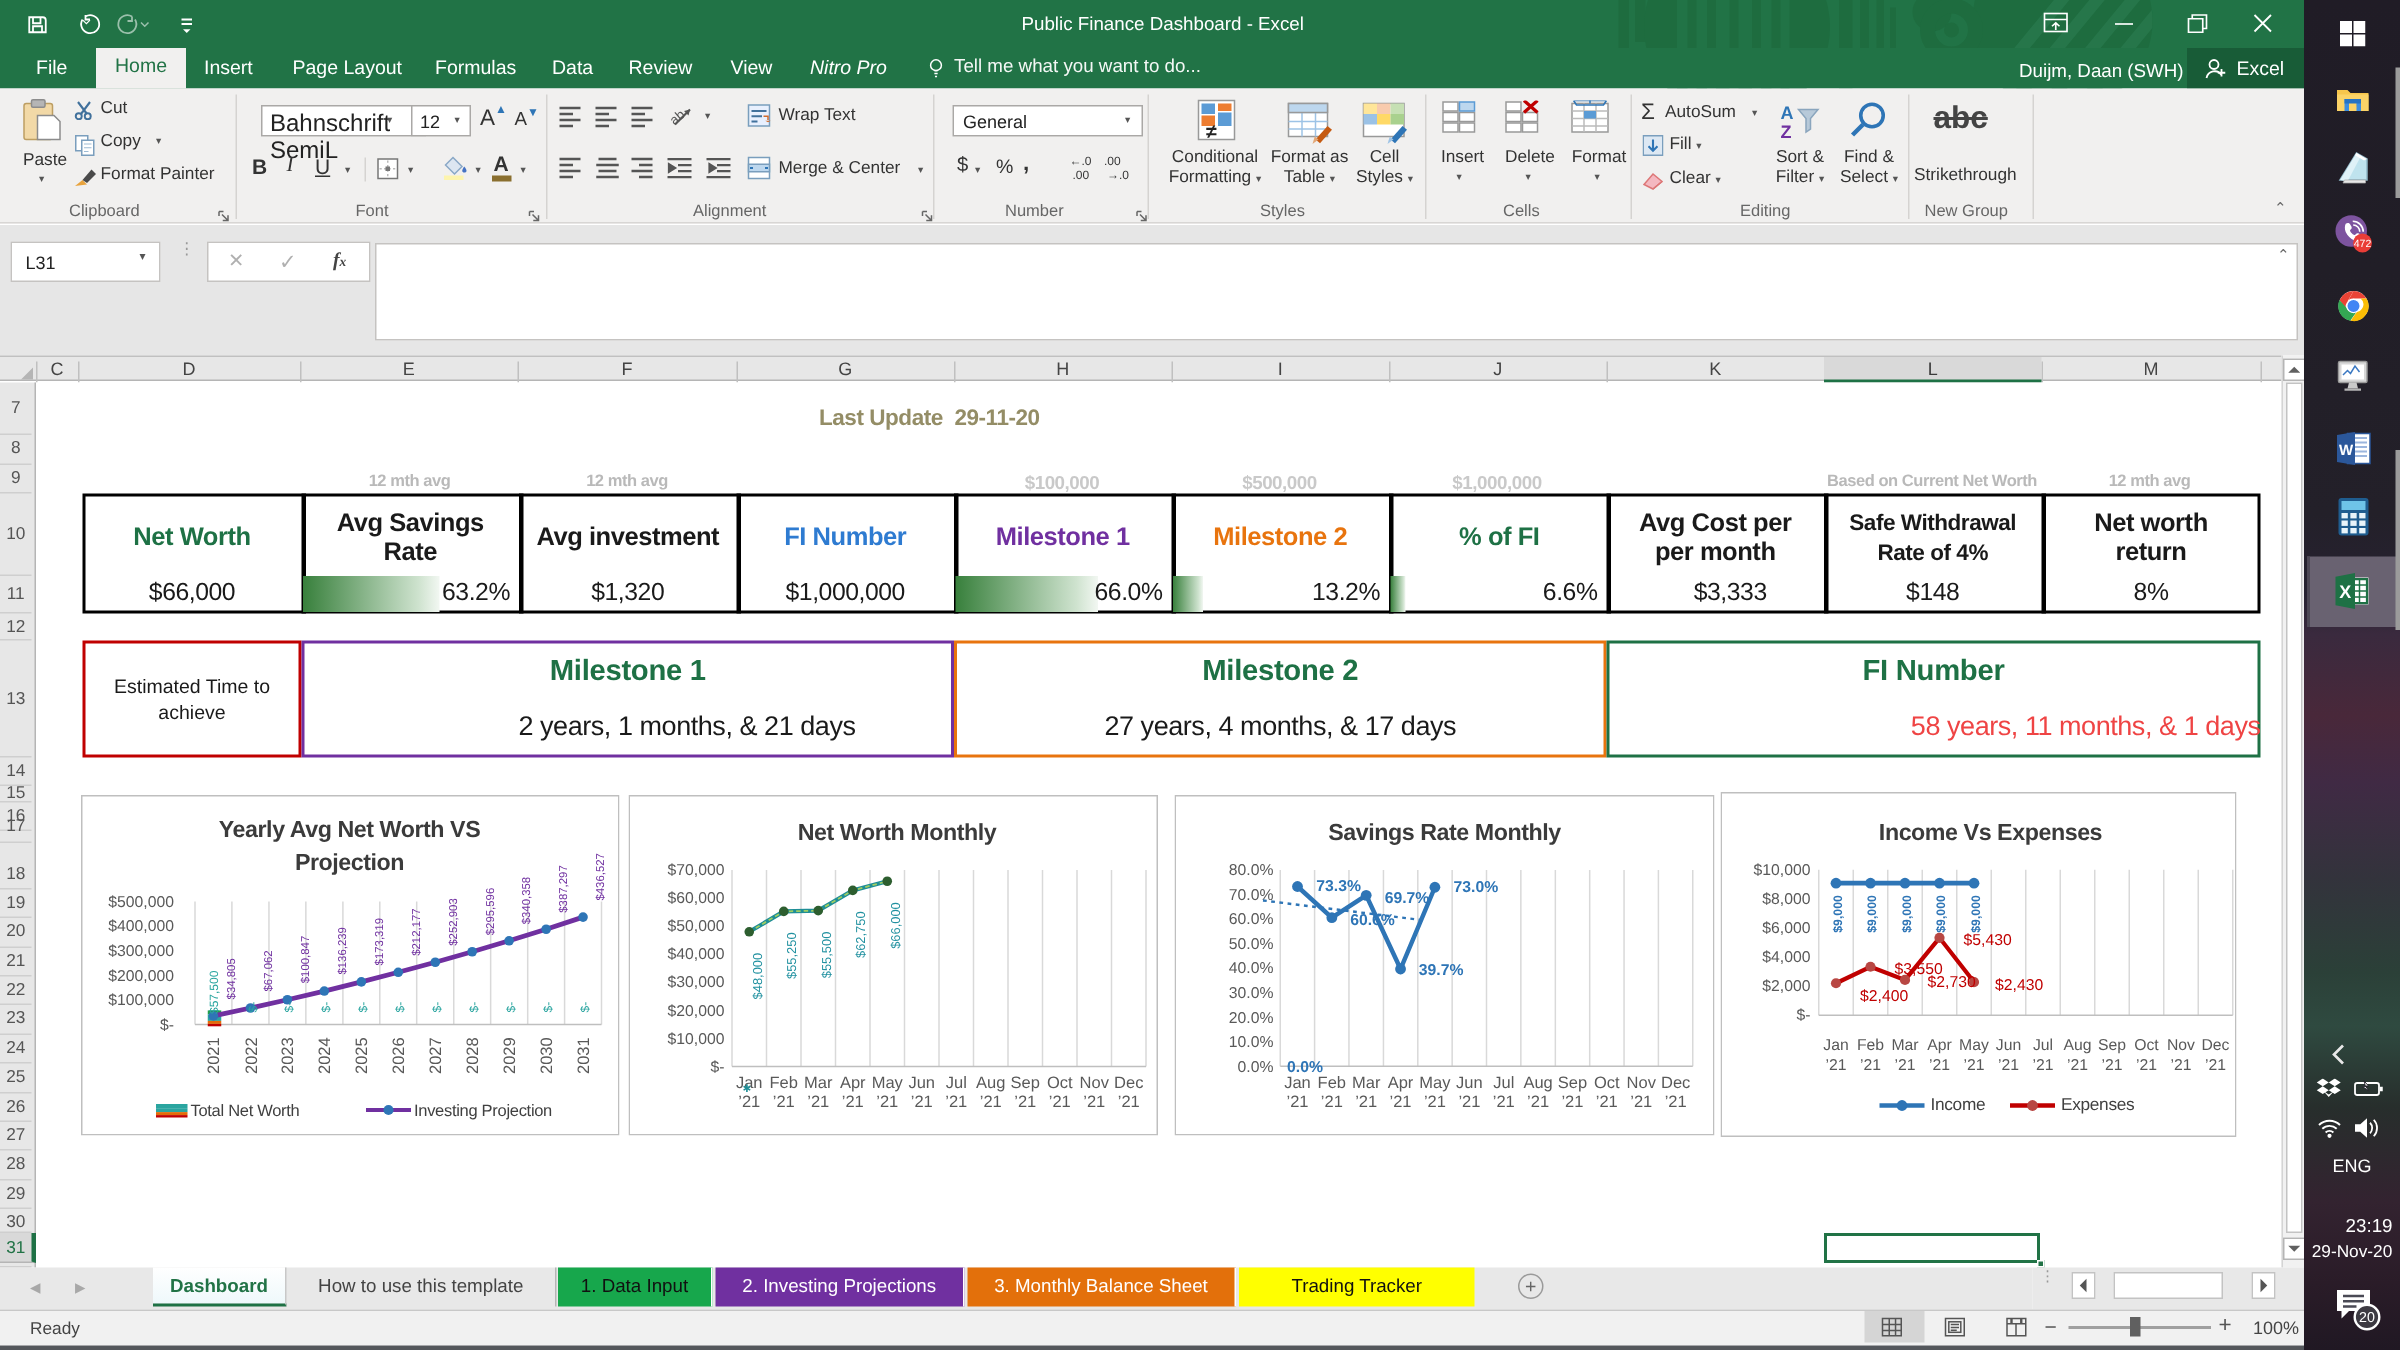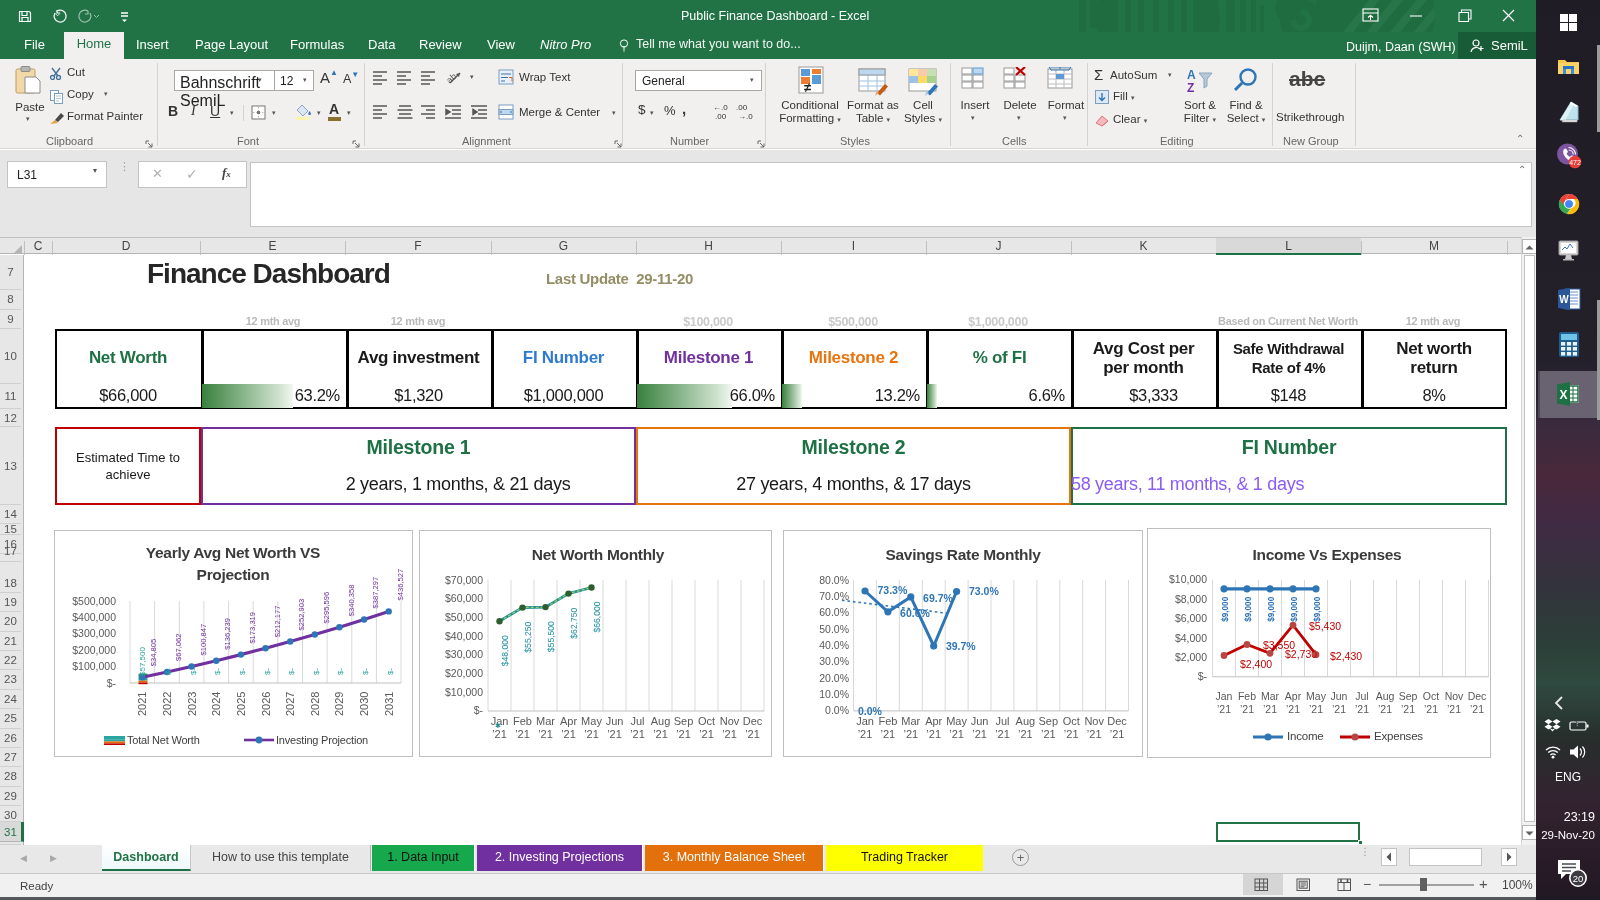--- a/index.html
+++ b/index.html
@@ -101,21 +101,21 @@
     <circle cx="7" cy="5.5" r="3.6"></circle>
       <path d="M5.7,9 h2.6 M5.9,11 h2.2 M6.3,13 h1.4"></path>
   </svg>
   <div class="abs wh" style="left:636px;top:5px;font-size:12.5px;opacity:0.95;">Tell me what you want to do...</div>
   <div class="abs wh" style="left:1346px;top:8px;font-size:12.5px;">Duijm, Daan (SWH)</div>
   <div class="abs" style="left:1458px;top:0px;width:78px;height:27px;background:#185c37;"></div>
   <svg class="abs" style="left:1469px;top:6px" width="18" height="16" viewBox="0 0 18 16" fill="none" stroke="#fff" stroke-width="1.2">
     <circle cx="7" cy="5" r="3"></circle>
       <path d="M2,14 a5.5,5.5 0 0 1 10,-2 M12,8 v5 M9.5,10.5 h5"></path>
   </svg>
-  <div class="abs wh" style="left:1491px;top:6px;font-size:13px;">SemiL</div>
+  <div class="abs wh" style="left:1491px;top:6px;font-size:13px;">Excel</div>
 </div>
 <div class="abs" id="ribbon">
   <div class="ghost-sep" style="left:157px"></div>
     <div class="ghost-sep" style="left:364px"></div>
   <div class="ghost-sep" style="left:622px"></div>
     <div class="ghost-sep" style="left:765px"></div>
   <div class="ghost-sep" style="left:950px"></div>
     <div class="ghost-sep" style="left:1087px"></div>
   <div class="ghost-sep" style="left:1272px"></div>
     <div class="ghost-sep" style="left:1355px"></div>
@@ -402,21 +402,20 @@
   <div class="rnum" style="top:493px;height:19px;">27</div>
   <div class="rnum" style="top:512px;height:20px;">28</div>
   <div class="rnum" style="top:532px;height:19px;">29</div>
   <div class="rnum" style="top:551px;height:16px;">30</div>
   <div class="abs" style="top:567px;left:0;width:24px;height:20px;background:#d9d9d9;border-right:3px solid #1e7145;border-bottom:1px solid #b5b5b5;color:#217346;font-size:11.5px;text-align:center;line-height:20px;">31</div>
   <div class="rnum" style="top:587px;height:3px;"></div>
 </div>
 <div class="abs" id="sheet"></div>
 
 <div class="abs" id="content" style="left:0;top:0;width:1536px;height:900px;">
-<div class="abs" style="left:147px;top:258px;font-size:28px;font-weight:bold;color:#262626;letter-spacing:-1px;">Finance Dashboard</div>
 <div class="abs" style="left:546px;top:270px;font-size:15px;font-weight:bold;color:#948d66;letter-spacing:-0.3px;">Last Update&nbsp;&nbsp;29-11-20</div>
 <div class="abs" style="left:173px;top:315px;width:200px;text-align:center;font-size:11px;font-weight:bold;color:#b9b9b9;letter-spacing:-0.3px;">12 mth avg</div>
 <div class="abs" style="left:318px;top:315px;width:200px;text-align:center;font-size:11px;font-weight:bold;color:#b9b9b9;letter-spacing:-0.3px;">12 mth avg</div>
 <div class="abs" style="left:608px;top:315px;width:200px;text-align:center;font-size:12.5px;font-weight:bold;color:#c9c9c9;letter-spacing:-0.3px;">$100,000</div>
 <div class="abs" style="left:753px;top:315px;width:200px;text-align:center;font-size:12.5px;font-weight:bold;color:#c9c9c9;letter-spacing:-0.3px;">$500,000</div>
 <div class="abs" style="left:898px;top:315px;width:200px;text-align:center;font-size:12.5px;font-weight:bold;color:#c9c9c9;letter-spacing:-0.3px;">$1,000,000</div>
 <div class="abs" style="left:1188px;top:315px;width:200px;text-align:center;font-size:11px;font-weight:bold;color:#b9b9b9;letter-spacing:-0.3px;">Based on Current Net Worth</div>
 <div class="abs" style="left:1333px;top:315px;width:200px;text-align:center;font-size:11px;font-weight:bold;color:#b9b9b9;letter-spacing:-0.3px;">12 mth avg</div>
 <div class="abs" style="left:55px;top:329px;width:1452px;height:80px;border:2.5px solid #000;"></div>
 <div class="abs" style="left:201px;top:329px;width:2.5px;height:80px;background:#000;"></div>
@@ -425,20 +424,23 @@
 <div class="abs" style="left:636px;top:329px;width:2.5px;height:80px;background:#000;"></div>
 <div class="abs" style="left:781px;top:329px;width:2.5px;height:80px;background:#000;"></div>
 <div class="abs" style="left:926px;top:329px;width:2.5px;height:80px;background:#000;"></div>
 <div class="abs" style="left:1071px;top:329px;width:2.5px;height:80px;background:#000;"></div>
 <div class="abs" style="left:1216px;top:329px;width:2.5px;height:80px;background:#000;"></div>
 <div class="abs" style="left:1361px;top:329px;width:2.5px;height:80px;background:#000;"></div>
 <div class="abs" style="left:55px;top:331px;width:146px;height:53px;display:flex;align-items:center;justify-content:center;text-align:center;font-size:17px;font-weight:bold;color:#1a1a1a;line-height:19px;letter-spacing:-0.3px;">
       <div><span style="color:#1e7145">Net Worth</span></div>
     </div>
 <div class="abs" style="left:55px;top:386px;width:146px;text-align:center;font-size:16.5px;color:#1a1a1a;letter-spacing:-0.3px;">$66,000</div>
+<div class="abs" style="left:201px;top:331px;width:145px;height:53px;display:flex;align-items:center;justify-content:center;text-align:center;font-size:17px;font-weight:bold;color:#1a1a1a;line-height:19px;letter-spacing:-0.3px;">
+      <div>Avg Savings<br>Rate</div>
+    </div>
 <div class="abs" style="left:202px;top:384px;width:91px;height:24px;background:linear-gradient(to right,#38803c,#cfe3cf 85%,#f2f7f2);"></div>
 <div class="abs" style="left:201px;top:386px;width:139px;text-align:right;font-size:16.5px;color:#1a1a1a;letter-spacing:-0.3px;">63.2%</div>
 <div class="abs" style="left:346px;top:331px;width:145px;height:53px;display:flex;align-items:center;justify-content:center;text-align:center;font-size:17px;font-weight:bold;color:#1a1a1a;line-height:19px;letter-spacing:-0.3px;">
       <div>Avg investment</div>
     </div>
 <div class="abs" style="left:346px;top:386px;width:145px;text-align:center;font-size:16.5px;color:#1a1a1a;letter-spacing:-0.3px;">$1,320</div>
 <div class="abs" style="left:491px;top:331px;width:145px;height:53px;display:flex;align-items:center;justify-content:center;text-align:center;font-size:17px;font-weight:bold;color:#1a1a1a;line-height:19px;letter-spacing:-0.3px;">
       <div><span style="color:#2e7bd1">FI Number</span></div>
     </div>
 <div class="abs" style="left:491px;top:386px;width:145px;text-align:center;font-size:16.5px;color:#1a1a1a;letter-spacing:-0.3px;">$1,000,000</div>
@@ -471,21 +473,21 @@
 <div class="abs" style="left:1361px;top:386px;width:146px;text-align:center;font-size:16.5px;color:#1a1a1a;letter-spacing:-0.3px;">8%</div>
 <div class="abs" style="left:55px;top:427px;width:146px;height:78px;border:2px solid #c00000;display:flex;align-items:center;justify-content:center;text-align:center;font-size:13px;color:#1a1a1a;line-height:17px;">Estimated Time to<br>achieve</div>
 <div class="abs" style="left:201px;top:427px;width:435px;height:78px;border:2.5px solid #7030a0;"></div>
 <div class="abs" style="left:201px;top:436px;width:435px;text-align:center;font-size:19.5px;font-weight:bold;color:#1e7145;letter-spacing:-0.2px;">Milestone 1</div>
 <div class="abs" style="left:201px;top:474px;width:514px;text-align:center;font-size:18px;color:#1a1a1a;letter-spacing:-0.3px;">2 years, 1 months, &amp; 21 days</div>
 <div class="abs" style="left:636px;top:427px;width:435px;height:78px;border:2.5px solid #e8740e;"></div>
 <div class="abs" style="left:636px;top:436px;width:435px;text-align:center;font-size:19.5px;font-weight:bold;color:#1e7145;letter-spacing:-0.2px;">Milestone 2</div>
 <div class="abs" style="left:636px;top:474px;width:435px;text-align:center;font-size:18px;color:#1a1a1a;letter-spacing:-0.3px;">27 years, 4 months, &amp; 17 days</div>
 <div class="abs" style="left:1071px;top:427px;width:436px;height:78px;border:2.5px solid #1e7145;"></div>
 <div class="abs" style="left:1071px;top:436px;width:436px;text-align:center;font-size:19.5px;font-weight:bold;color:#1e7145;letter-spacing:-0.2px;">FI Number</div>
-<div class="abs" style="left:1071px;top:474px;width:436px;text-align:left;font-size:18px;color:#8b5cf6;letter-spacing:-0.3px;">58 years, 11 months, &amp; 1 days</div>
+<div class="abs" style="left:1071px;top:474px;width:436px;text-align:right;font-size:18px;color:#ef4444;letter-spacing:-0.3px;">58 years, 11 months, &amp; 1 days</div>
 <svg class="abs" style="left:54px;top:530px" width="359" height="227" viewBox="0 0 359 227">
 <rect x="0.5" y="0.5" width="358" height="226" fill="#fff" stroke="#bfbfbf"></rect>
 <text x="179" y="28" font-size="15.5" font-weight="bold" fill="#3b3b3b" text-anchor="middle" letter-spacing="-0.3">Yearly Avg Net Worth VS</text>
 <text x="179" y="50" font-size="15.5" font-weight="bold" fill="#3b3b3b" text-anchor="middle" letter-spacing="-0.3">Projection</text>
 <text x="62" y="74.5" font-size="10.5" fill="#595959" text-anchor="end">$500,000</text>
 <text x="62" y="90.9" font-size="10.5" fill="#595959" text-anchor="end">$400,000</text>
 <text x="62" y="107.3" font-size="10.5" fill="#595959" text-anchor="end">$300,000</text>
 <text x="62" y="123.7" font-size="10.5" fill="#595959" text-anchor="end">$200,000</text>
 <text x="62" y="140.1" font-size="10.5" fill="#595959" text-anchor="end">$100,000</text>
 <text x="62" y="156.5" font-size="10.5" fill="#595959" text-anchor="end">$-</text>

